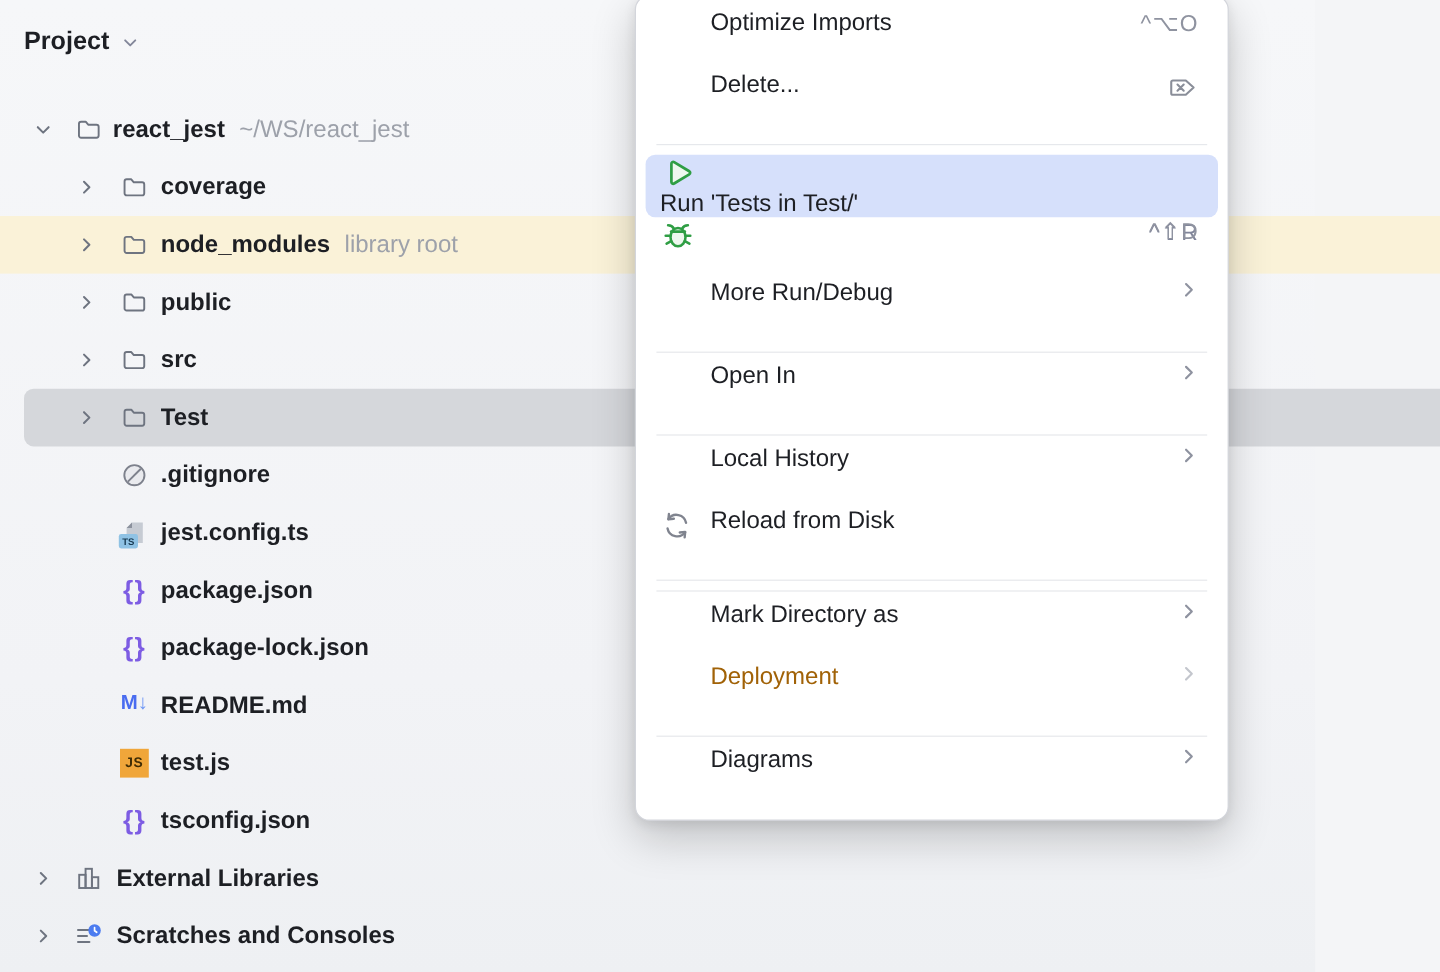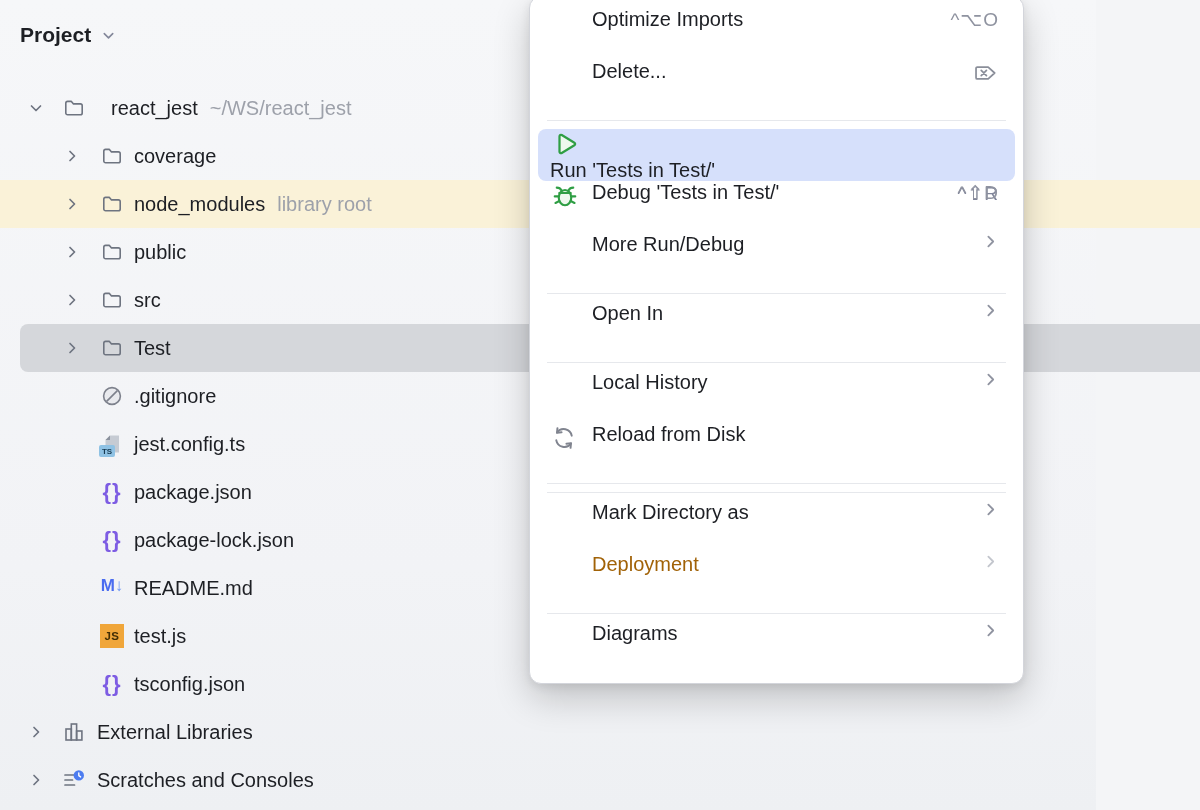--- a/index.html
+++ b/index.html
@@ -28,22 +28,22 @@
   .row.child { padding-left:64px; }
   .row.file  { padding-left:100px; }
   .row.top   { padding-left:28px; }
   .row .twisty { width:16px; height:16px; flex:none; color:#6e7480; display:flex; align-items:center; justify-content:center; }
   .row.root .twisty, .row.top .twisty { margin-right:18px; }
   .row.child .twisty { margin-right:20px; }
   .ficon { width:24px; height:24px; flex:none; margin-right:10px; position:relative;
            display:flex; align-items:center; justify-content:center; }
   .row.root .ficon { margin-right:8px; }
   .row.top .ficon { margin-right:11px; }
-  .label { color:#1d1f24; }
-  .label.bold { font-weight:400;margin-left:17px; }
+  .label { color:#1d1f24;font-weight:bold; }
+  .label.bold { font-weight:700; }
   .annot { color:#9da1aa; margin-left:12px; }
   .row.lib-root { background:#faf2d8; }
   .row.selected {
     background:#d5d7db; margin-left:20px; width:calc(100% - 20px);
     padding-left:44px; border-radius:8px 0 0 8px;
   }
 
   
   .badge-js { width:24px; height:24px; border-radius:0; background:#f0a63a;
     display:flex; align-items:center; justify-content:center;
@@ -325,21 +325,20 @@
           <ellipse cx="12" cy="13.3" rx="5" ry="6.1" fill="#eef8ee"></ellipse>
           <path d="M7.4 9.6 H16.6"></path>
           <path d="M9.2 7.6 C8.4 5.9 7 5.3 5.4 5.3"></path>
             <path d="M14.8 7.6 C15.6 5.9 17 5.3 18.6 5.3"></path>
           <path d="M7 12.3 H3.8"></path>
             <path d="M17 12.3 H20.2"></path>
           <path d="M7.5 16 L4.4 17.6"></path>
             <path d="M16.5 16 L19.6 17.6"></path>
         </svg>
       </span>
-      <span>Debug 'Tests in Test/'</span>
       <span class="mi-shortcut">^⇧D</span>
     </div>
 
     <div class="menu-item">
       <span class="mi-icon"></span>
       <span>More Run/Debug</span>
       <span class="mi-sub">
           <svg width="17" height="17" viewBox="0 0 16 16">
             <use href="#chev-right"></use>
           </svg>

